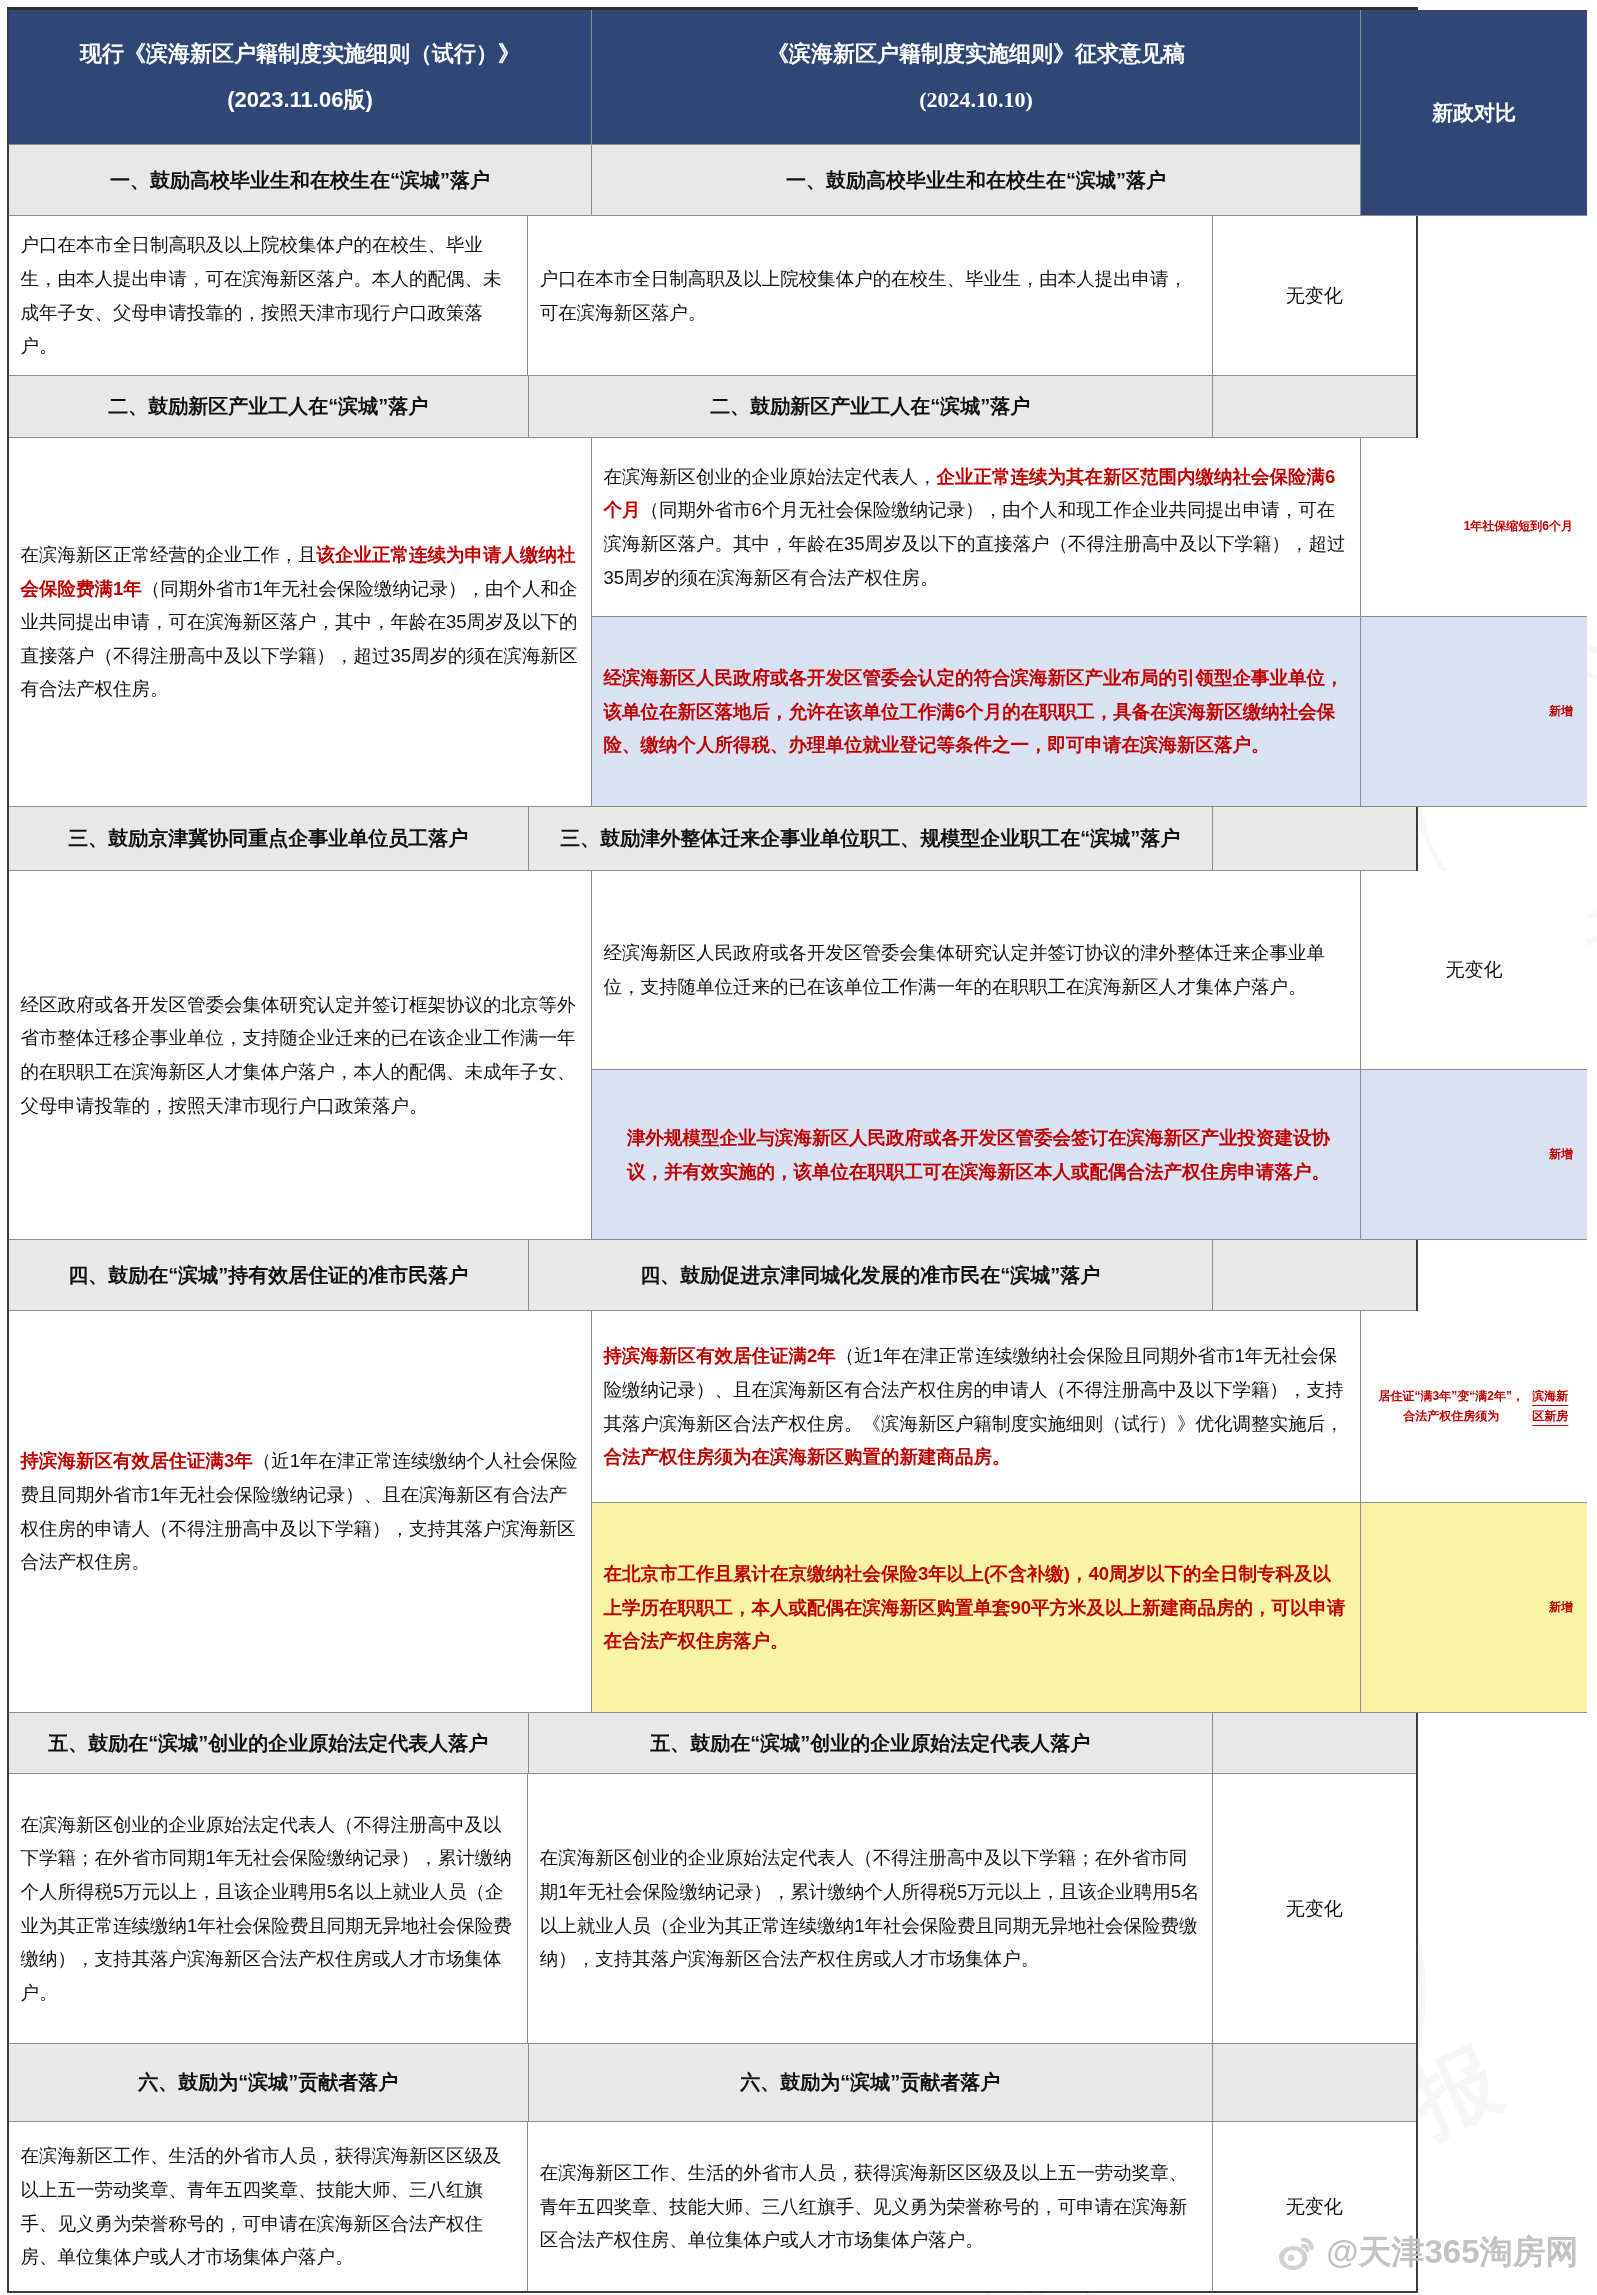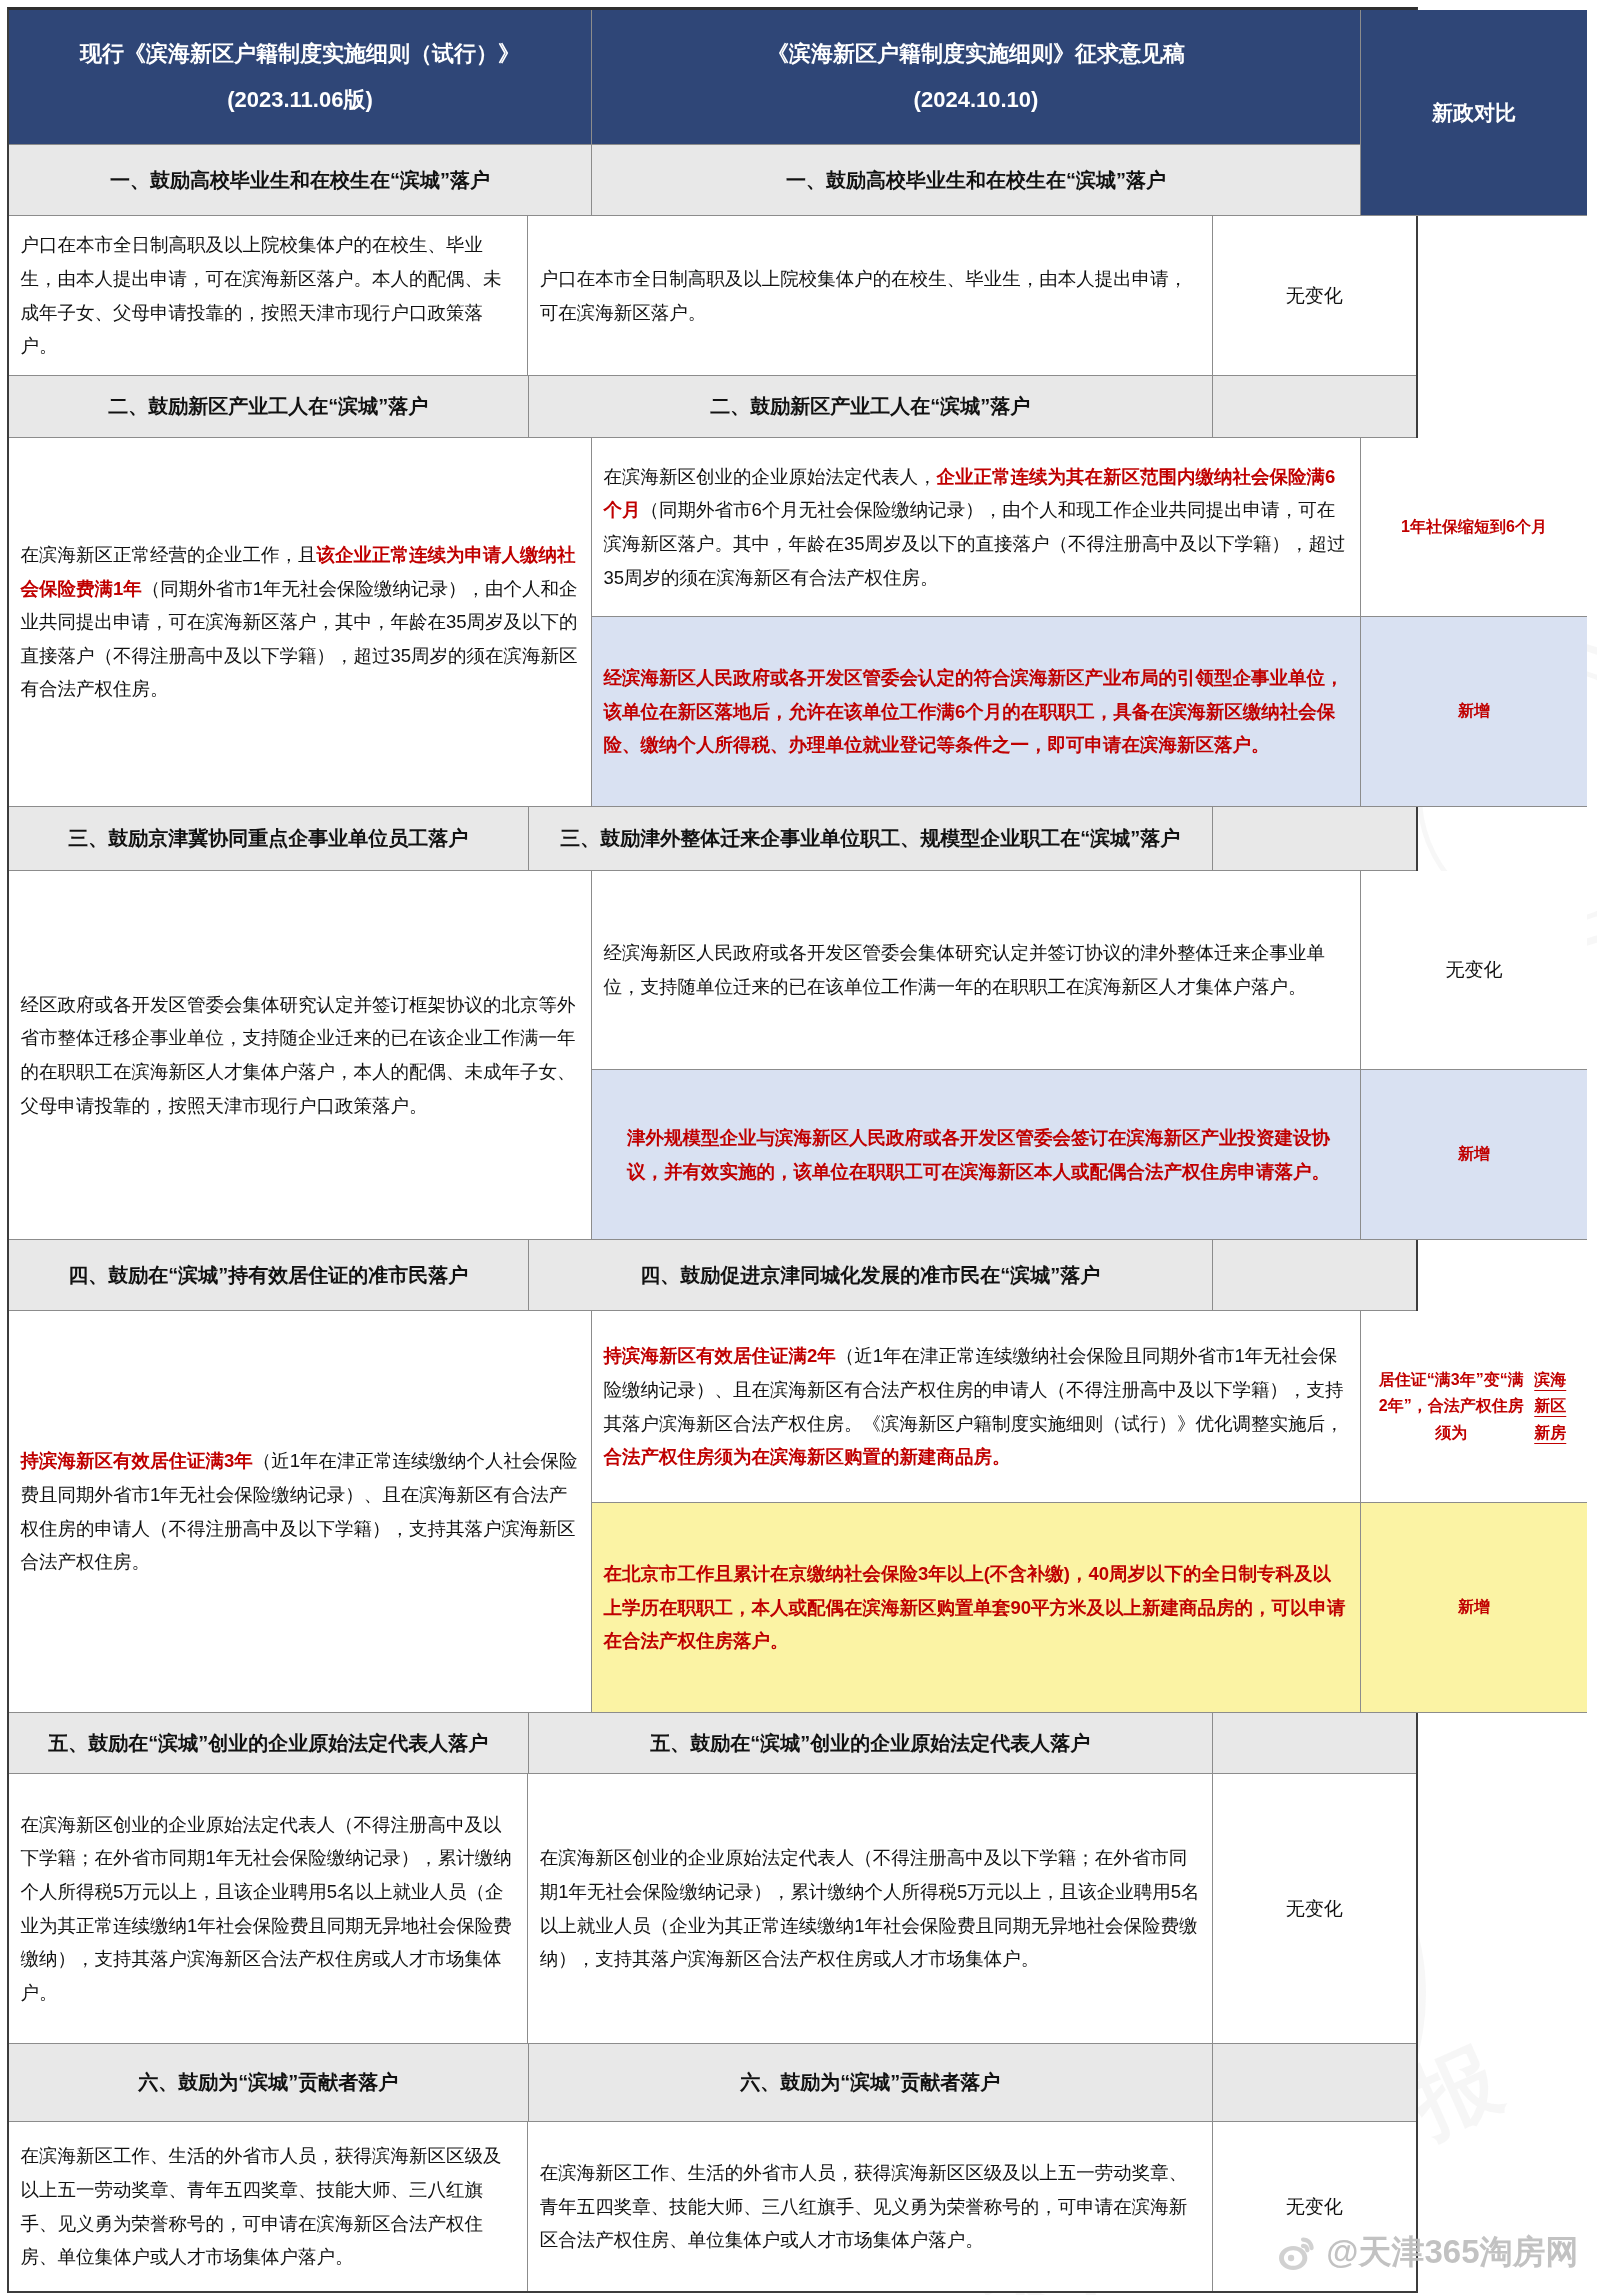--- a/index.html
+++ b/index.html
@@ -35,21 +35,21 @@
   .navy .ttl{display:flex;flex-direction:column;gap:18.5px;font-size:22px;line-height:1.25;}
   .navy.cmp-head{font-size:21px;}
   .sec{background:#e8e8e8;color:#111;font-weight:700;font-size:20px;justify-content:center;text-align:center;padding:0 11.4px;}
   .body{font-size:18.5px;color:#111;line-height:1.82;padding:7px 11.4px;text-align:left;}
   .body .inner{width:100%;}
   .cmp{font-size:19px;color:#111;justify-content:center;text-align:center;padding:0 14px;line-height:1.65;}
   .bg-blue{background:#d9e1f2;}
   .bg-yellow{background:#fbf3a4;}
   .seg-r{color:#c00000;font-weight:700;}
   .seg-ru{color:#c00000;font-weight:700;text-decoration:underline;text-underline-offset:5px;}
-  .redcell{color:#c00000;font-weight:700;font-size:16px;}
+  .redcell{color:#c00000;font-weight:700;font-size:12px;justify-content:flex-end;}
   
   .credit{
     position:absolute;right:18.5px;bottom:20px;z-index:20;display:flex;align-items:center;gap:10px;
     color:#bcbcbc;font-size:33px;font-weight:700;opacity:.9;
   }
   .credit svg{opacity:.75;}
 </style>
 </head>
 <body>
 
@@ -76,21 +76,21 @@
 
 <div class="tbl">
 
   <div class="grid cols" style="grid-template-rows:135px 71px;">
     <div class="cell navy" style="grid-column:1;grid-row:1;">
       <div class="ttl" style="width:100%;">
         <span>现行《滨海新区户籍制度实施细则（试行）》</span>
         <span>(2023.11.06版)</span>
       </div>
     </div>
-    <div class="cell navy" style="grid-column:2;grid-row:1;">
+    <div class="cell navy" style="grid-column:2;grid-row:1;font-family:Liberation Serif, serif;">
       <div class="ttl" style="width:100%;">
         <span>《滨海新区户籍制度实施细则》征求意见稿</span>
         <span>(2024.10.10)</span>
       </div>
     </div>
     <div class="cell navy cmp-head last-col" style="grid-column:3;grid-row:1/3;justify-content:center;">新政对比</div>
     <div class="cell sec" style="grid-column:1;grid-row:2;">一、鼓励高校毕业生和在校生在“滨城”落户</div>
     <div class="cell sec" style="grid-column:2;grid-row:2;">一、鼓励高校毕业生和在校生在“滨城”落户</div>
   </div>
 

